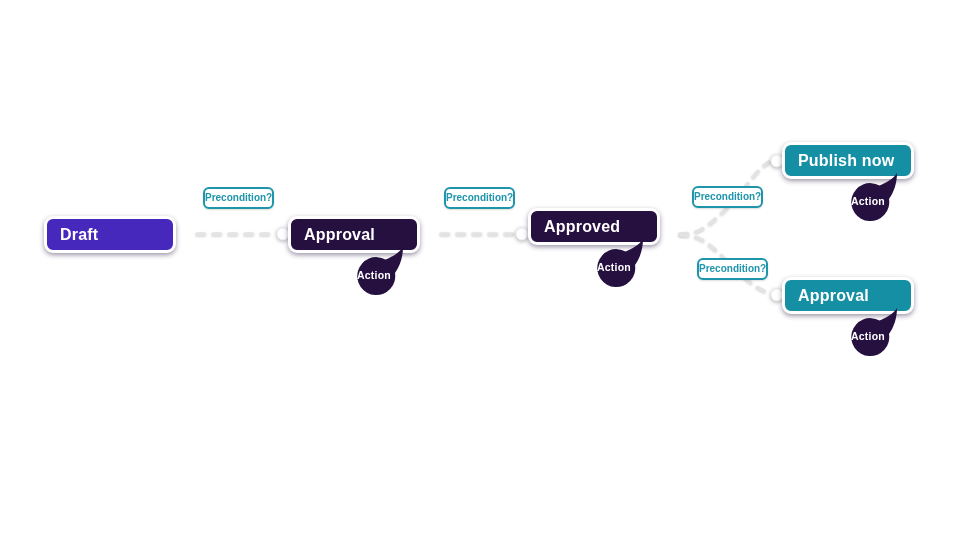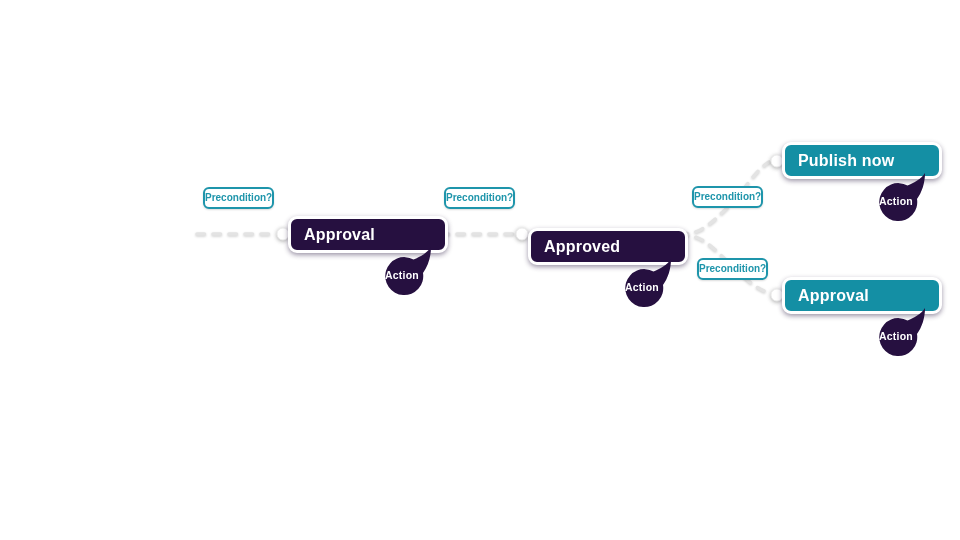--- a/index.html
+++ b/index.html
@@ -28,30 +28,30 @@
   .pill {
     position:absolute; z-index:2; background:#ffffff;
     border:2px solid var(--color-pill); border-radius:6px;
     color:var(--color-pill); font-size:10px; font-weight:700;
     padding:3px 0; line-height:1.15; white-space:nowrap;
     box-shadow:0 1px 2px rgba(0,0,0,0.14);
   }
   
   .node {
     position:absolute; z-index:3; box-sizing:border-box;
-    width:160px; height:37px; border-radius:9px;
+    width:132px; height:37px; border-radius:9px;
     border:3px solid #ffffff;
     box-shadow:0 2px 5px rgba(35,20,60,0.45);
     display:flex; align-items:center; padding-left:13px;
     color:#ffffff; font-size:16px; font-weight:700; letter-spacing:0.2px;
     cursor:pointer;
   }
   .node--draft    { left:44px;  top:216px; background:var(--color-draft); }
   .node--approval { left:288px; top:216px; background:var(--color-dark); }
-  .node--approved { left:528px; top:228px; background:var(--color-dark); }
+  .node--approved { left:528px; top:208px; background:var(--color-dark); }
   .node--publish  { left:782px; top:142px; background:var(--color-teal); }
   .node--schedule { left:782px; top:277px; background:var(--color-teal); }
   .pill--e1 { left:203px; top:187px; }
   .pill--e2 { left:444px; top:187px; }
   .pill--e3 { left:692px; top:186px; }
   .pill--e4 { left:697px; top:258px; }
   
   .badge {
     position:absolute; right:11px; top:27px; width:52px; height:50px;
     pointer-events:auto; cursor:pointer;
@@ -78,20 +78,23 @@
     <circle class="edge-dot" cx="777" cy="161" r="6"></circle>
     <path class="edge-path" d="M 680 235 C 700 235 707 242 726 260 C 746 279 753 287 769 293"></path>
     <circle class="edge-dot" cx="777" cy="295" r="6"></circle>
   </svg>
 
   <div class="pill pill--e1">Precondition?</div>
   <div class="pill pill--e2">Precondition?</div>
   <div class="pill pill--e3">Precondition?</div>
   <div class="pill pill--e4">Precondition?</div>
 
+  <div class="node node--draft">
+    <span>Draft</span>
+  </div>
 
   <div class="node node--approval">
     <span>Approval</span>
     <div class="badge">
       <svg width="52" height="50" viewBox="0 0 52 50">
         <path class="badge-shape" d="M 49 1 C 49 11 46 20 41 27 A 19 19 0 1 1 31.5 13.5 C 38 11 45 7 49 1 Z"></path>
       </svg>
       <span class="badge-label">Action</span>
     </div>
   </div>

